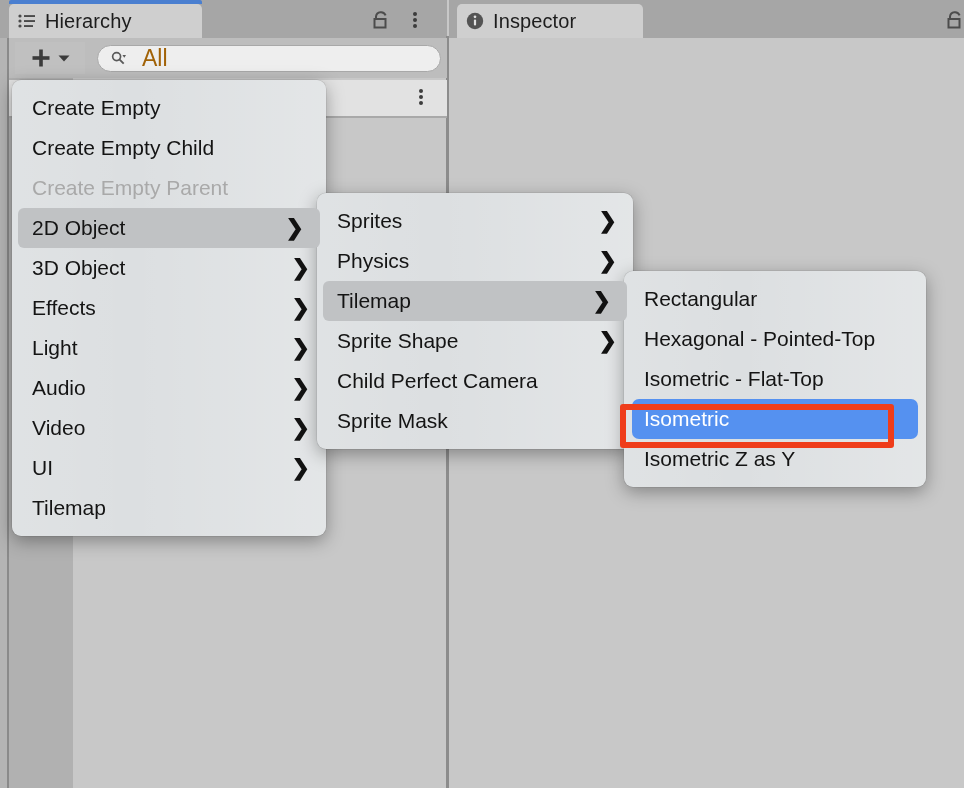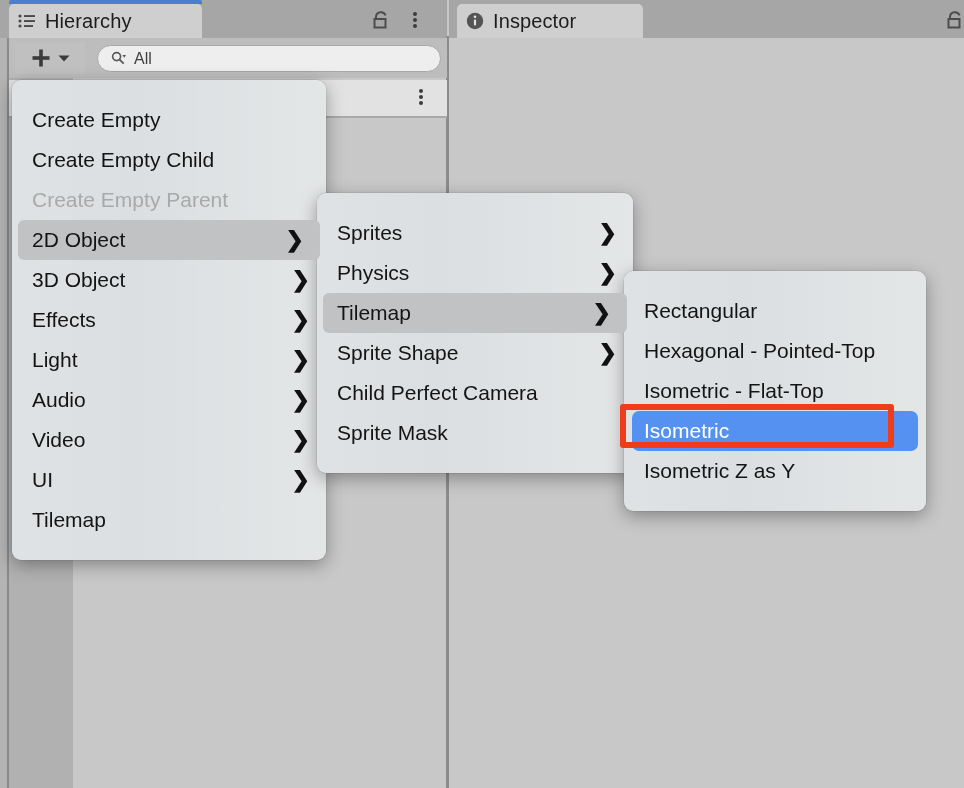--- a/index.html
+++ b/index.html
@@ -123,43 +123,44 @@
     left: 88px; top: 7px; width: 344px; height: 27px;
     background: #eeeeee;
     border: 1px solid #a8a8a8;
     border-radius: 14px;
     display: flex;
     align-items: center;
     padding-left: 12px;
     gap: 7px;
   }
   #search-text {
-    font-size: 16px;
-    color: #404040;
+    font-size: 23px;
+    color: #a16207;
+    margin-left: 8px;
   }
 
   
   #hier-row2 {
     position: absolute;
     left: 9px; top: 80px; width: 438px; height: 38px;
     background: #e2e2e2;
     border-bottom: 2px solid #a9a9a9;
   }
   #row2-kebab {
     position: absolute;
     left: 413px; top: 87px; width: 16px; height: 24px;
   }
 
   
   .menu {
     position: absolute;
     background: #dcdfe1;
     border-radius: 9px;
     box-shadow: 0 5px 18px rgba(0,0,0,0.34), 0 0 0 0.5px rgba(0,0,0,0.12);
-    padding: 20px 0;
+    padding: 8px 0;
     overflow: hidden;
   }
   .menu::after {
     
     content: "";
     position: absolute; inset: 0;
     background: linear-gradient(to right, rgba(255,255,255,0.10), rgba(255,255,255,0.0) 38%, rgba(255,255,255,0.22));
     pointer-events: none;
   }
 

